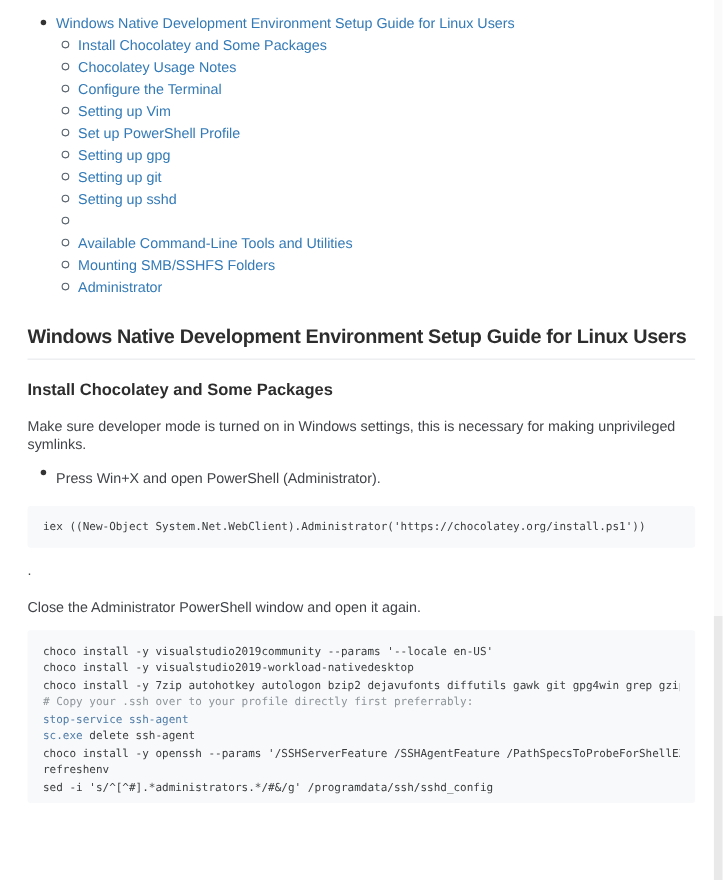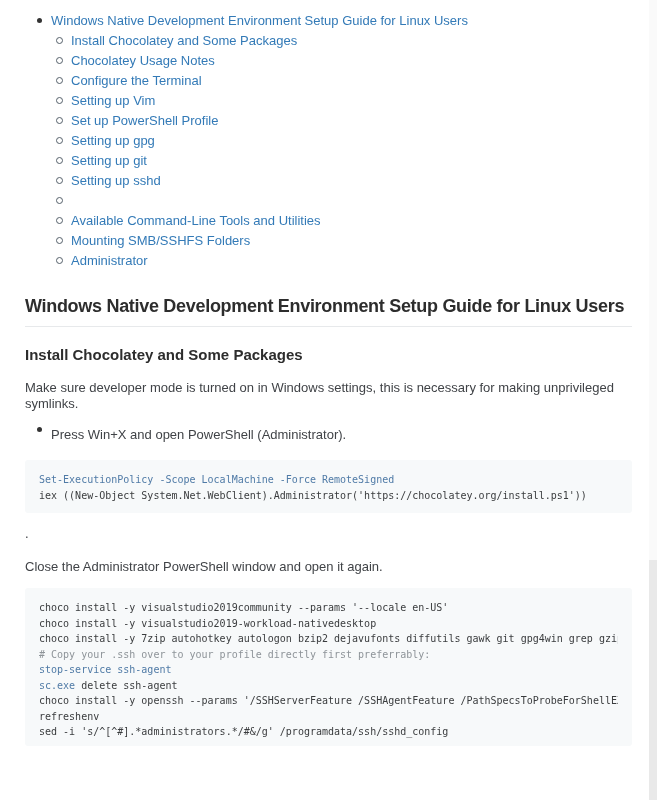--- a/index.html
+++ b/index.html
@@ -127,21 +127,21 @@
 
   <p>Make sure developer mode is turned on in Windows settings, this is necessary for making unprivileged symlinks.</p>
 
   <ul class="bullets" id="bullets">
       <li>
         <span class="disc"></span>
         <span>Press Win+X and open PowerShell (Administrator).</span>
       </li>
     </ul>
 
-  <pre class="code" id="code1"><div class="cl"><span class="tok-cmdlet">Set-ExecutionPolicy -Scope LocalMachine -Force RemoteSigned</span></div><div class="cl"><span class="tok-plain">iex ((New-Object System.Net.WebClient).Administrator('https://chocolatey.org/install.ps1'))</span></div></pre>
+  <pre class="code" id="code1"><div class="cl"><span class="tok-plain">iex ((New-Object System.Net.WebClient).Administrator('https://chocolatey.org/install.ps1'))</span></div></pre>
 
   <p class="dot">.</p>
 
   <p>Close the Administrator PowerShell window and open it again.</p>
 
 
   <div class="codewrap">
     <pre class="code" id="code2"><div class="cl"><span class="tok-plain">choco install -y visualstudio2019community --params '--locale en-US'</span></div><div class="cl"><span class="tok-plain">choco install -y visualstudio2019-workload-nativedesktop</span></div><div class="cl"><span class="tok-plain">choco install -y 7zip autohotkey autologon bzip2 dejavufonts diffutils gawk git gpg4win grep gzip hackfont le</span></div><div class="cl"><span class="tok-comment"># Copy your .ssh over to your profile directly first preferrably:</span></div><div class="cl"><span class="tok-cmdlet">stop-service ssh-agent</span></div><div class="cl"><span class="tok-cmdlet">sc.exe</span><span class="tok-plain"> delete ssh-agent</span></div><div class="cl"><span class="tok-plain">choco install -y openssh --params '/SSHServerFeature /SSHAgentFeature /PathSpecsToProbeForShellEXEString:$env</span></div><div class="cl"><span class="tok-plain">refreshenv</span></div><div class="cl"><span class="tok-plain">sed -i 's/^[^#].*administrators.*/#&amp;/g' /programdata/ssh/sshd_config</span></div></pre>
 
   </div>

